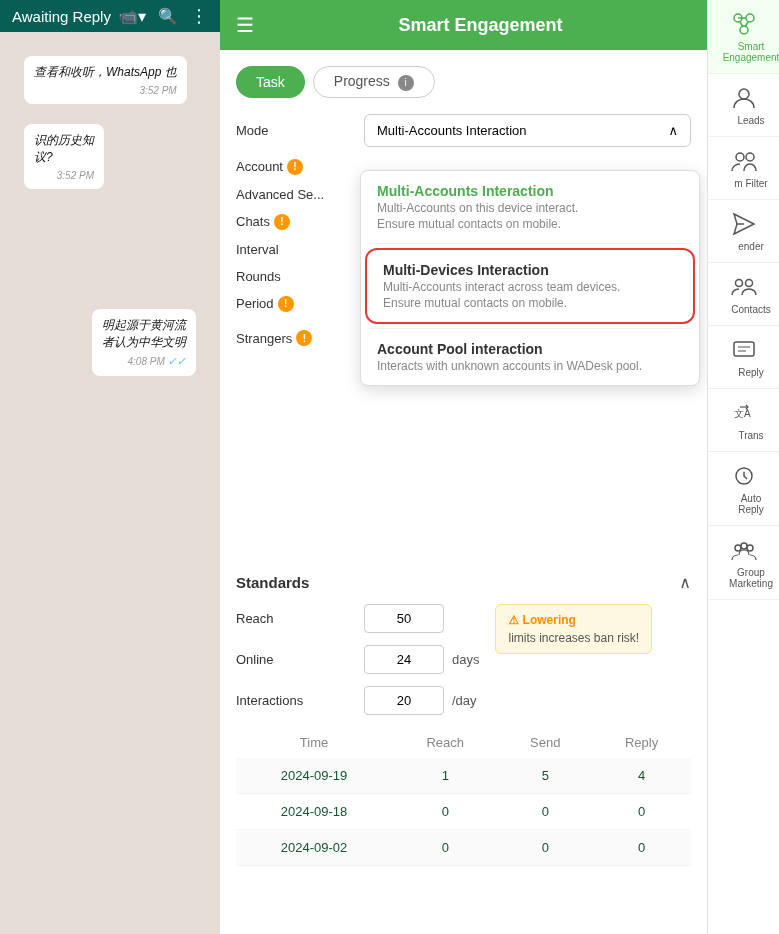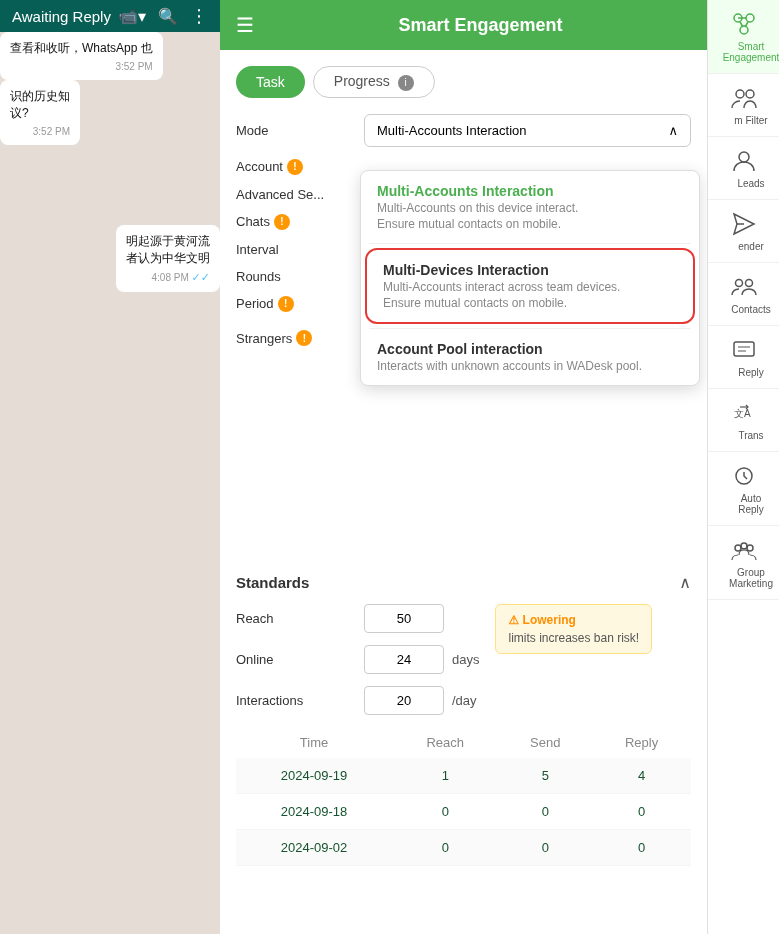--- a/index.html
+++ b/index.html
@@ -21,25 +21,26 @@
       display: flex;
       align-items: center;
       justify-content: space-between;
       height: 32px;
     }
     .chat-header-title { font-size: 15px; font-weight: 500; }
     .chat-header-icons { display: flex; gap: 12px; align-items: center; }
     .chat-body {
       flex: 1;
       overflow-y: auto;
-      padding: 0;
+      padding: 24px;
       display: flex;
       flex-direction: column;
-      gap: 0;
+      gap: 20px;
       background: #e5ddd5;
+      font-style: italic;
     }
     .chat-bubble {
       background: white;
       border-radius: 8px;
       padding: 8px 10px;
       max-width: 180px;
       font-size: 12px;
       color: #111;
       position: relative;
       align-self: flex-end;
@@ -448,34 +449,34 @@
       <line x1="12" y1="8" x2="8" y2="8" stroke="#4caf50" stroke-width="1.5"></line>
       <line x1="12" y1="8" x2="16" y2="8" stroke="#4caf50" stroke-width="1.5"></line>
       <line x1="10" y1="12" x2="13" y2="17" stroke="#4caf50" stroke-width="1.5"></line>
       <line x1="18" y1="12" x2="15" y2="17" stroke="#4caf50" stroke-width="1.5"></line>
     </svg>
     <span class="sidebar-item-label">Smart<br>Engagement</span>
   </div>
 
   <div class="sidebar-item">
     <svg class="icon-svg" viewBox="0 0 28 28" fill="none">
+      <circle cx="14" cy="10" r="5" stroke="#555" stroke-width="1.5" fill="none"></circle>
+      <path d="M4 24c0-5.5 4.5-9 10-9s10 3.5 10 9" stroke="#555" stroke-width="1.5" fill="none"></path>
+    </svg>
+    <span class="sidebar-item-label">Leads</span>
+  </div>
+
+  <div class="sidebar-item">
+    <svg class="icon-svg" viewBox="0 0 28 28" fill="none">
       <circle cx="10" cy="10" r="4" stroke="#555" stroke-width="1.5" fill="none"></circle>
       <circle cx="20" cy="10" r="4" stroke="#555" stroke-width="1.5" fill="none"></circle>
       <path d="M2 24c0-4 3.5-7 8-7" stroke="#555" stroke-width="1.5" fill="none"></path>
       <path d="M14 24c0-4 2.5-7 6-7s6 3 6 7" stroke="#555" stroke-width="1.5" fill="none"></path>
     </svg>
     <span class="sidebar-item-label">m Filter</span>
-  </div>
-
-  <div class="sidebar-item">
-    <svg class="icon-svg" viewBox="0 0 28 28" fill="none">
-      <circle cx="14" cy="10" r="5" stroke="#555" stroke-width="1.5" fill="none"></circle>
-      <path d="M4 24c0-5.5 4.5-9 10-9s10 3.5 10 9" stroke="#555" stroke-width="1.5" fill="none"></path>
-    </svg>
-    <span class="sidebar-item-label">Leads</span>
   </div>
 
   <div class="sidebar-item">
     <svg class="icon-svg" viewBox="0 0 28 28" fill="none">
       <path d="M4 4l20 10L4 24l3-10z" stroke="#555" stroke-width="1.5" fill="none"></path>
       <line x1="7" y1="14" x2="14" y2="14" stroke="#555" stroke-width="1.5"></line>
     </svg>
     <span class="sidebar-item-label">ender</span>
   </div>
 

